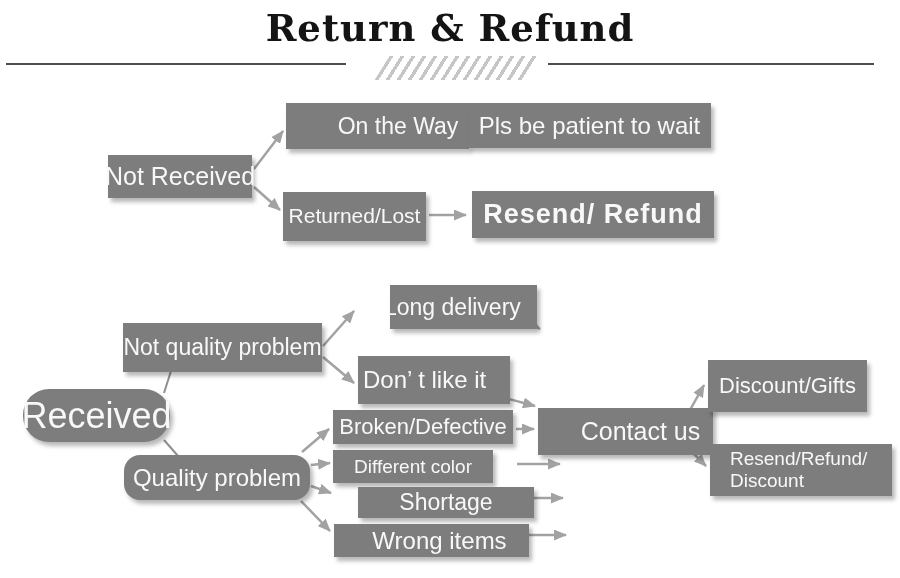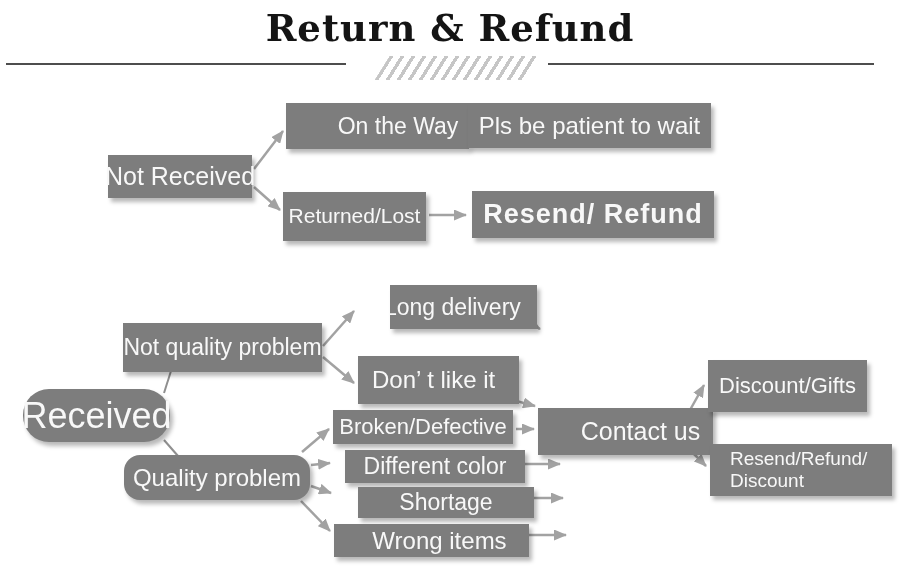--- a/index.html
+++ b/index.html
@@ -34,24 +34,24 @@
     box-shadow:3px 4px 4px rgba(0,0,0,0.28); white-space:nowrap; line-height:1.05;
   }
   #b-not-received   {left:108px; top:155px; width:144px; height:43px; font-size:25px;}
   #b-on-the-way     {left:286px; top:103px; width:142px; height:46px; font-size:23px;padding-left:41px;}
   #b-pls-wait       {left:468px; top:103px; width:243px; height:45px; font-size:24px;}
   #b-returned-lost  {left:283px; top:192px; width:143px; height:49px; font-size:21px;}
   #b-resend-refund  {left:472px; top:191px; width:242px; height:47px; font-size:27px; font-weight:600; letter-spacing:1px;}
   #b-received       {left:23px;  top:389px; width:147px; height:53px; font-size:36px;border-radius:26px;}
   #b-not-quality    {left:123px; top:323px; width:199px; height:49px; font-size:23px;}
   #b-long-delivery  {left:358px; top:285px; width:147px; height:44px; font-size:23px; justify-content:flex-start; text-indent:-6px; overflow:hidden;margin-left:32px;}
-  #b-dont-like      {left:358px; top:356px; width:147px; height:48px; font-size:24px; justify-content:flex-start; padding-left:14px;}
+  #b-dont-like      {left:358px; top:356px; width:147px; height:48px; font-size:24px; justify-content:flex-start; padding-left:5px;}
   #b-quality        {left:124px; top:455px; width:186px; height:45px; font-size:24px;border-radius:16px;}
   #b-broken         {left:333px; top:410px; width:180px; height:34px; font-size:22px;}
-  #b-different      {left:345px; top:450px; width:180px; height:33px; font-size:23px;}
+  #b-different      {left:333px; top:450px; width:160px; height:33px; font-size:19px;}
   #b-shortage       {left:334px; top:487px; width:176px; height:31px; font-size:23px;margin-left:24px;}
   #b-wrong          {left:334px; top:524px; width:179px; height:33px; font-size:24px;padding-left:16px;}
   #b-contact        {left:538px; top:408px; width:145px; height:47px; font-size:25px;padding-left:30px;}
   #b-discount-gifts {left:708px; top:360px; width:159px; height:52px; font-size:22px;}
   #b-resend-discount{left:710px; top:444px; width:162px; height:52px; font-size:19px;
                      white-space:normal; justify-content:flex-start; text-align:left;
                      padding-left:20px; line-height:1.15;}
 </style>
 </head>
 <body>

